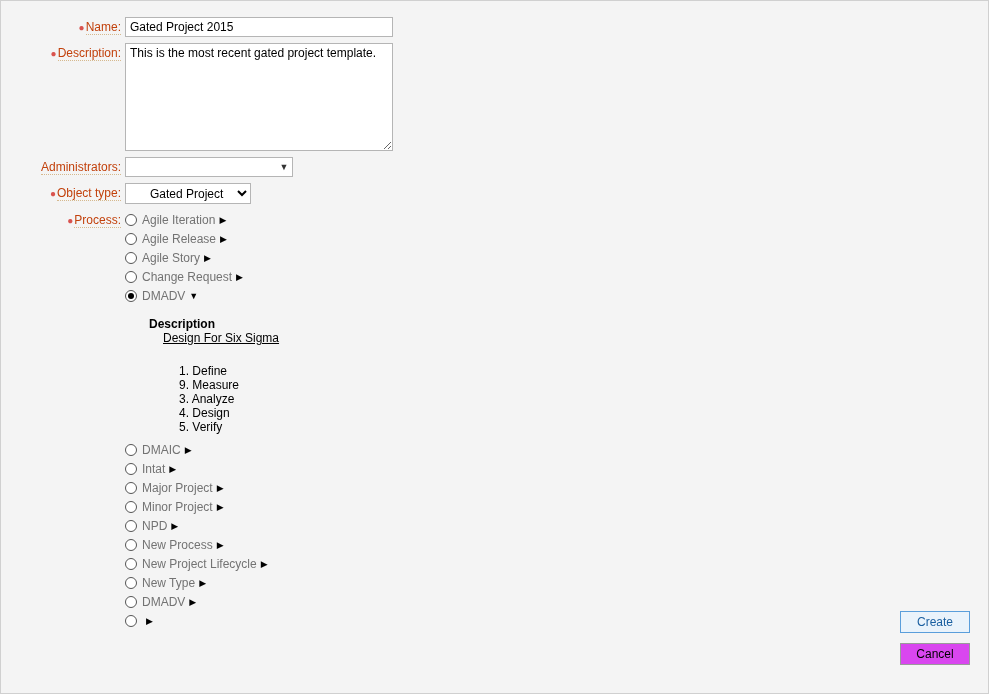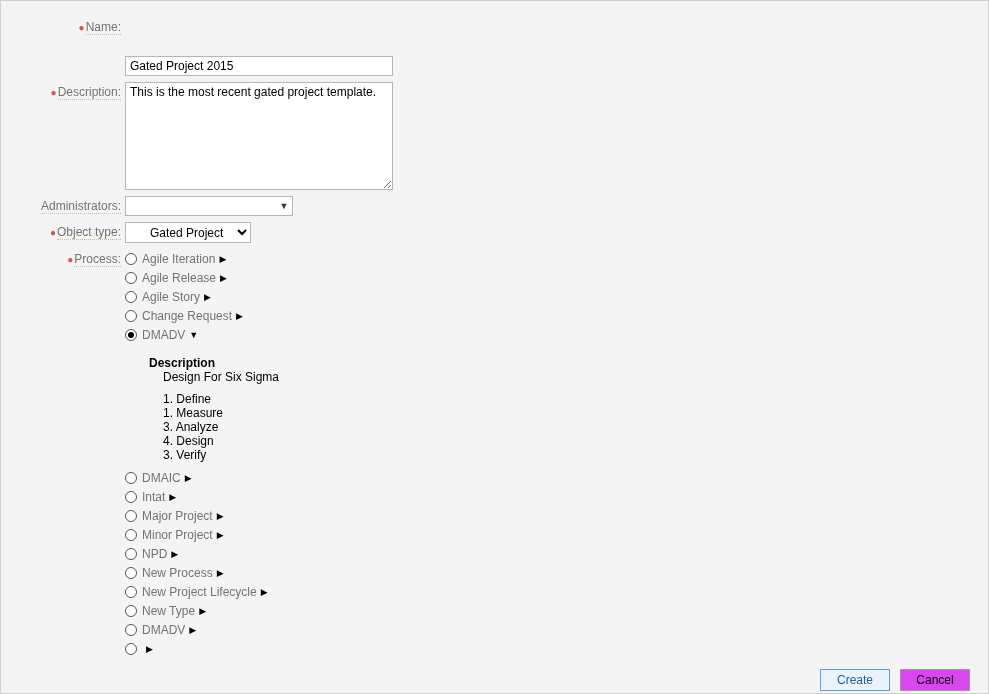--- a/index.html
+++ b/index.html
@@ -24,42 +24,41 @@
     align-items: flex-start;
     margin-bottom: 6px;
   }
   .label-cell {
     width: 108px;
     text-align: right;
     padding-right: 4px;
     padding-top: 3px;
   }
   .label-inner {
-    color: #737373;
+    color: #c2410c;
     border-bottom: 1px dotted #d6b98e;
     display: inline;
     white-space: nowrap;
     cursor: default;
     margin-top: 24px;
   }
   .req-dot {
     color: #d9534f;
     font-size: 10px;
     margin-right: 1px;
     vertical-align: middle;
   }
   .text-input {
     border: 1px solid #b5b5b5;
     background: #fff;
     padding: 2px 4px;
     font-family: inherit;
     font-size: 12px;
     height: 20px;
     width: 268px;
-    margin-top: 39px;
   }
   .textarea {
     border: 1px solid #b5b5b5;
     background: #fff;
     padding: 2px 4px;
     font-family: inherit;
     font-size: 12px;
     width: 268px;
     height: 108px;
     resize: both;
@@ -135,31 +134,33 @@
     margin-top: 4px;
     margin-bottom: 6px;
   }
   .expanded-block .section-title {
     font-weight: bold;
     margin-top: 12px;
     margin-bottom: 0;
   }
   .expanded-block .desc-text {
     margin-left: 14px;
-    margin-bottom: 8px;
+    margin-bottom: 19px;
+    text-decoration: underline;
   }
   .phase-list {
-    margin-left: 14px;
+    margin-left: 30px;
   }
   .button-bar {
     position: absolute;
-    bottom: 2px;
+    bottom: 28px;
     right: 18px;
     display: flex;
     gap: 10px;
+    flex-direction: column;
   }
   .btn {
     min-width: 70px;
     height: 22px;
     border: 1px solid #9a9a9a;
     background: #d946ef;
     font-family: inherit;
     font-size: 12px;
     cursor: pointer;
     padding: 0 12px;
@@ -236,24 +237,24 @@
         <div class="process-item">
           <input type="radio" name="process" class="radio" checked="" style="">
           <span class="process-label">DMADV</span>
           <span class="tri">▼</span>
         </div>
         <div class="expanded-block">
           <div class="section-title">Description</div>
           <div class="desc-text">Design For Six Sigma</div>
           <div class="phase-list">
             <div>1. Define</div>
-            <div>1. Measure</div>
+            <div>9. Measure</div>
             <div>3. Analyze</div>
             <div>4. Design</div>
-            <div>3. Verify</div>
+            <div>5. Verify</div>
           </div>
         </div>
         <div class="process-item">
           <input type="radio" name="process" class="radio" style="">
           <span class="process-label">DMAIC</span>
           <span class="tri">▶</span>
         </div>
         <div class="process-item">
           <input type="radio" name="process" class="radio" style="">
           <span class="process-label">Intat</span>

